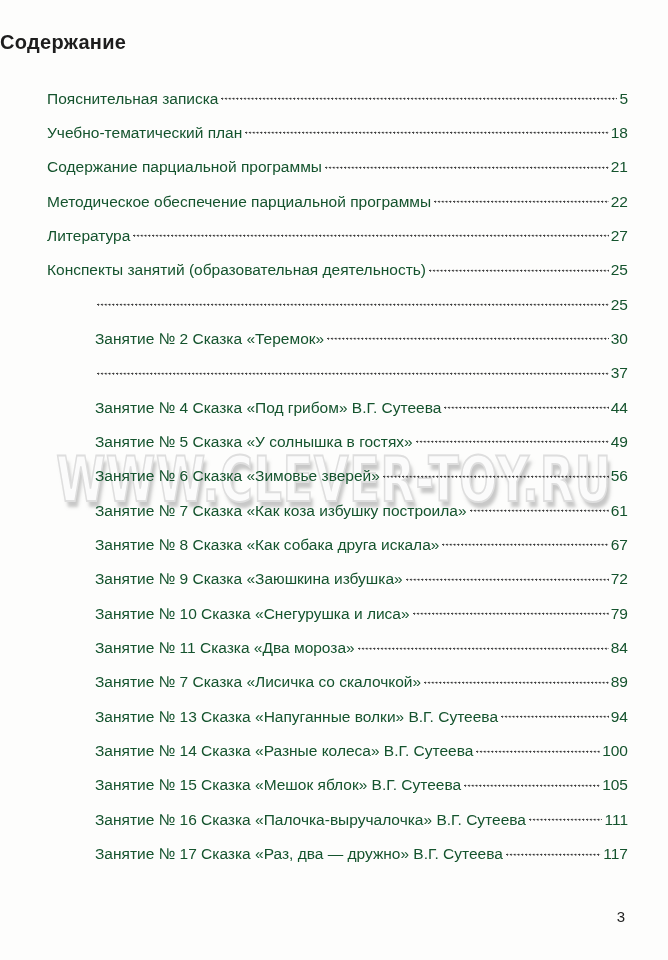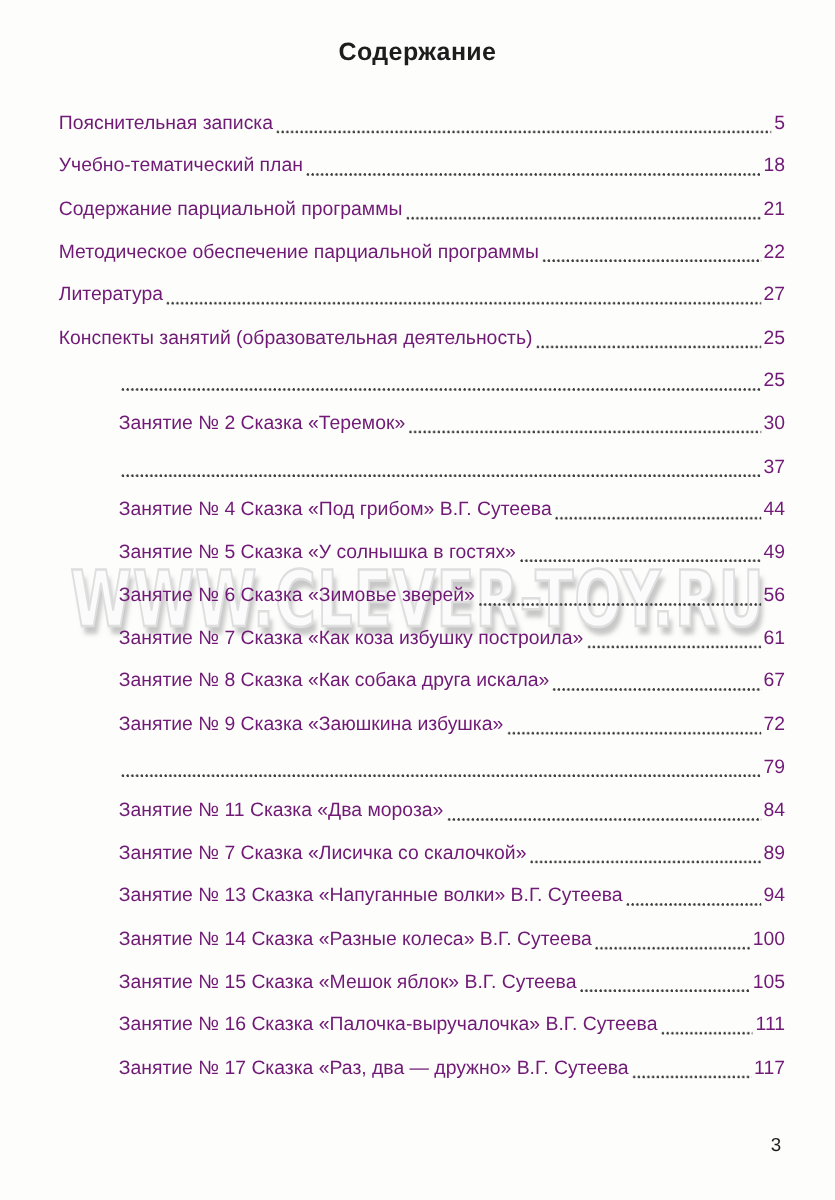--- a/index.html
+++ b/index.html
@@ -14,21 +14,21 @@
     background: #fdfdfc;
     overflow: hidden;
     font-family: "Liberation Sans", sans-serif;
     color: #242424;
   }
   .page-title {
     position: absolute;
     top: 31px;
     left: 0;
     right: 0;
-    text-align: center;
+    text-align: left;
     font-size: 20px;
     font-weight: bold;
     letter-spacing: 0.3px;
     color: #1d1d1d;
     margin: 0;
     z-index: 2;
   }
   .watermark {
     position: absolute;
     top: 443px;
@@ -48,25 +48,25 @@
   }
   .toc {
     position: absolute;
     top: 89px;
     left: 47px;
     right: 40px;
     z-index: 2;
   }
   .toc-row {
     display: flex;
-    align-items: flex-end;
+    align-items: center;
     height: 19px;
     margin-bottom: 15.35px;
     font-size: 15.5px;
-    color: #701a75;
+    color: #14532d;
   }
   .toc-row.indented {
     padding-left: 48px;
   }
   .toc-label {
     white-space: nowrap;
     padding-right: 1px;
   }
   .toc-leader {
     flex: 1 1 auto;
@@ -180,20 +180,21 @@
     <span class="toc-page">67</span>
   </div>
 
   <div class="toc-row indented">
     <span class="toc-label">Занятие № 9 Сказка «Заюшкина избушка»</span>
     <span class="toc-leader"></span>
     <span class="toc-page">72</span>
   </div>
 
   <div class="toc-row indented">
+    <span class="toc-label">Занятие № 10 Сказка «Снегурушка и лиса»</span>
     <span class="toc-leader"></span>
     <span class="toc-page">79</span>
   </div>
 
   <div class="toc-row indented">
     <span class="toc-label">Занятие № 11 Сказка «Два мороза»</span>
     <span class="toc-leader"></span>
     <span class="toc-page">84</span>
   </div>
 

